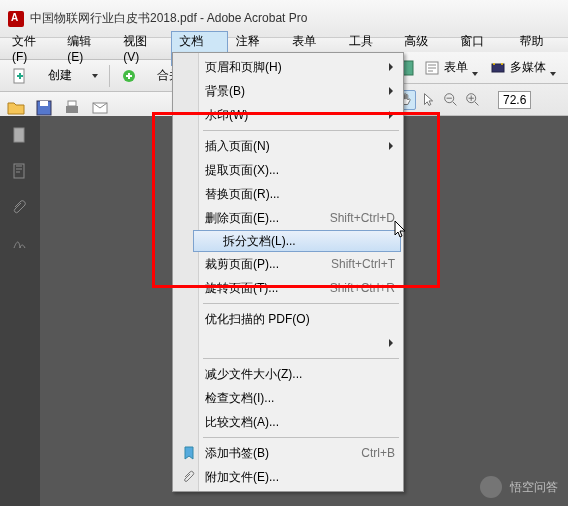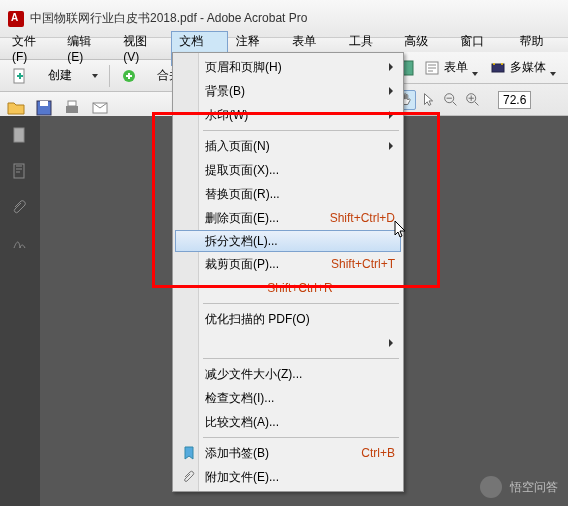--- a/index.html
+++ b/index.html
@@ -22,23 +22,23 @@
 
 .toolbar2 { height: 32px; background: linear-gradient(#f6f6f6,#e6e6e6); display:flex; align-items:center; padding-left:6px; border-bottom:1px solid #c0c0c0; gap:8px; }
 .toolbar2 .tb2icon { width:20px; height:20px; display:flex;align-items:center;justify-content:center; }
 
 .content { position:absolute; left:0; top:116px; right:0; bottom:0; background:#575757; }
 .leftpanel { position:absolute; left:0; top:0; width:40px; height:100%; background:#414141; display:flex; flex-direction:column; padding-top:10px; gap:18px; align-items:center; }
 .leftpanel .picon { width:18px; height:18px; opacity:.7; }
 
 .dropdown-menu { position:absolute; top:52px; left:172px; width:232px; background:#f0f0f0; border:1px solid #999; box-shadow:2px 2px 3px rgba(0,0,0,.3); z-index:10; padding:2px; }
 .dropdown-menu .mrow { height:24px; display:flex; align-items:center; padding:0 6px 0 30px; position:relative;justify-content:center; }
-.dropdown-menu .mrow.hover { background: linear-gradient(#e8f0fa,#c9dff5); border:1px solid #7da2ce; padding:0 5px 0 29px; height:22px; }
+.dropdown-menu .mrow.hover { background: linear-gradient(#e8f0fa,#c9dff5); border:1px solid #7da2ce; padding:0 5px 0 29px; height:22px;margin-left:18px; }
 .dropdown-menu .mrow .label { flex:1; }
-.dropdown-menu .mrow .shortcut { color:#c2410c; }
+.dropdown-menu .mrow .shortcut { color:#737373; }
 .dropdown-menu .mrow .submenu-arrow { width:0;height:0;border-top:4px solid transparent;border-bottom:4px solid transparent;border-left:4px solid #333; position:absolute; right:8px; }
 .dropdown-menu .micon { position:absolute; left:6px; width:16px; height:16px; }
 .dropdown-menu .msep { height:1px; background:#c0c0c0; margin:3px 2px 3px 28px; }
 .iconstrip { position:absolute; left:0; top:0; bottom:0; width:26px; background:#e8e8e8; border-right:1px solid #d0d0d0; }
 
 .redbox { position:absolute; top:112px; left:152px; width:288px; height:176px; border:3px solid #ff0000; z-index:20; pointer-events:none; }
 
 .watermark { position:absolute; right:10px; bottom:8px; color:#fff; opacity:.6; font-size:14px; display:flex; align-items:center; gap:8px; }
 .watermark .wicon { width:22px; height:22px; border-radius:50%; background:rgba(255,255,255,.3); }
 
@@ -220,20 +220,21 @@
     <span class="shortcut">Shift+Ctrl+D</span>
   </div>
   <div class="mrow hover">
     <span class="label">拆分文档(L)...</span>
   </div>
   <div class="mrow">
     <span class="label">裁剪页面(P)...</span>
     <span class="shortcut">Shift+Ctrl+T</span>
   </div>
   <div class="mrow">
+    <span class="label">旋转页面(T)...</span>
     <span class="shortcut">Shift+Ctrl+R</span>
   </div>
   <div class="msep"></div>
   <div class="mrow">
     <span class="label">优化扫描的 PDF(O)</span>
   </div>
   <div class="mrow">
     <span class="submenu-arrow"></span>
   </div>
   <div class="msep"></div>

